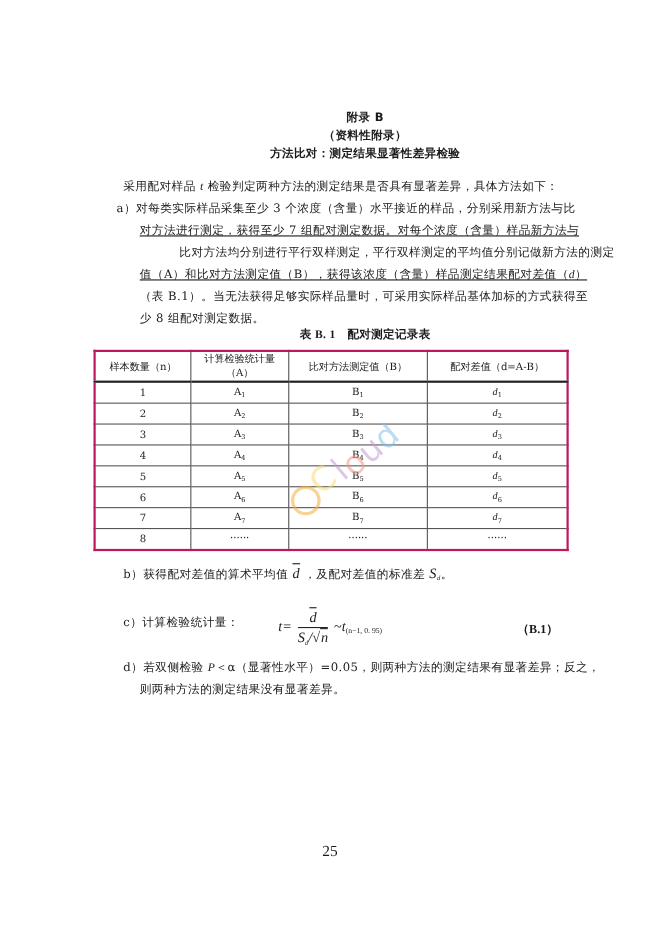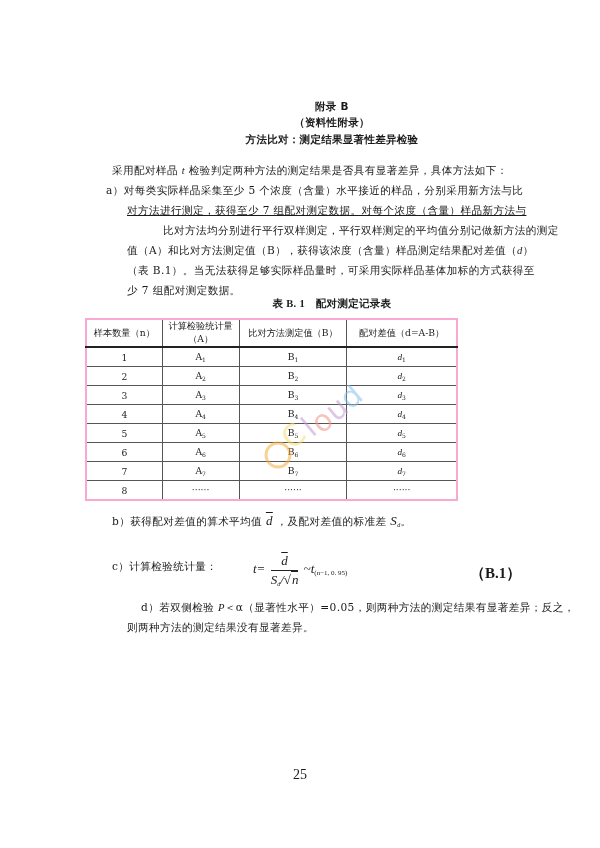--- a/index.html
+++ b/index.html
@@ -4,22 +4,22 @@
 <style>
   html, body { margin:0; padding:0; background:#ffffff; }
   body { width:600px; height:848px; position:relative; overflow:hidden; color:#1a1a1a;
          font-family:"DejaVu Serif", "Liberation Serif", serif; }
   .abs { position:absolute; }
   .center { left:0; width:600px; text-align:center; }
   .hd { font-family:"DejaVu Sans", "Liberation Sans", sans-serif; font-size:10.5px; font-weight:bold; letter-spacing:0.3px;padding-left:32px; }
   .para { font-size:10.6px; line-height:21px; letter-spacing:0.4px; }
   .line { position:absolute; white-space:nowrap; }
   i { font-family:"Liberation Serif", serif; }
-  table.rec { position:absolute; left:85px; top:318px; width:373px; border-collapse:collapse;
-              border:2px solid #f9a8d4; font-size:9.2px; font-family:"DejaVu Serif","Liberation Serif",serif; }
+  table.rec { position:absolute; left:85px; top:318px; width:432px; border-collapse:collapse;
+              border:2px solid #be185d; font-size:9.2px; font-family:"DejaVu Serif","Liberation Serif",serif; }
   table.rec td, table.rec th { border:1px solid #555; text-align:center; height:18px; padding:0; font-weight:normal; }
   table.rec thead th { border-bottom:2px solid #222; height:19px; }
   sub { font-size:6px; vertical-align:-2px; }
   .wm { position:absolute; left:262px; top:385px; width:110px; height:90px; pointer-events:none; opacity:0.55; }
   .formula { position:absolute; left:253px; top:553px; font-family:"Liberation Serif", serif; font-size:13px; }
   .frac { display:inline-block; vertical-align:middle; text-align:center; margin:0 2px; }
   .frac .num { display:block; border-bottom:1px solid #222; padding:0 4px 1px; font-style:italic; }
   .frac .den { display:block; padding-top:1px; font-style:italic; }
   .over { text-decoration:overline; }
   .sqrt { border-top:1px solid #222; padding-left:1px; }
@@ -29,28 +29,28 @@
 
 <div class="abs center hd" style="top:100px;">附录 B</div>
 <div class="abs center hd" style="top:116px;">（资料性附录）</div>
 <div class="abs center hd" style="top:133px;font-family:Liberation Serif, serif;">方法比对：测定结果显著性差异检验</div>
 
 <div class="para line" style="left:112px; top:160px;">
   <span>采用配对样品 </span><i>t</i><span> 检验判定两种方法的测定结果是否具有显著差异，具体方法如下：</span>
 </div>
 
 <div>
-  <div class="para line" style="left:106px; top:180px;">a）对每类实际样品采集至少 5 个浓度（含量）水平接近的样品，分别采用新方法与比</div>
+  <div class="para line" style="left:106px; top:180px;">a）对每类实际样品采集至少 3 个浓度（含量）水平接近的样品，分别采用新方法与比</div>
   <div class="para line" style="left:127px; top:200px;text-decoration:underline;">对方法进行测定，获得至少 7 组配对测定数据。对每个浓度（含量）样品新方法与</div>
   <div class="para line" style="left:127px; top:220px;margin-left:36px;">比对方法均分别进行平行双样测定，平行双样测定的平均值分别记做新方法的测定</div>
-  <div class="para line" style="left:127px; top:240px;">
+  <div class="para line" style="left:127px; top:240px;text-decoration:underline;">
     <span>值（A）和比对方法测定值（B），获得该浓度（含量）样品测定结果配对差值（</span><i>d</i><span>）</span>
   </div>
   <div class="para line" style="left:127px; top:260px;">（表 B.1）。当无法获得足够实际样品量时，可采用实际样品基体加标的方式获得至</div>
-  <div class="para line" style="left:127px; top:280px;">少 7 组配对测定数据。</div>
+  <div class="para line" style="left:127px; top:280px;">少 8 组配对测定数据。</div>
 </div>
 
 <div class="abs center hd" style="top:297px; font-size:10.5px;font-family:Liberation Serif, serif;">表 B. 1　配对测定记录表</div>
 
 <table class="rec">
   <colgroup>
       <col style="width:88px">
       <col style="width:89px">
       <col style="width:127px">
       <col style="width:128px">
@@ -134,20 +134,20 @@
 <div class="para line" style="left:112px; top:556px;">c）计算检验统计量：</div>
 
 <div class="formula">
   <i>t=</i>
   <span class="frac">
     <span class="num"><i class="over">d</i></span>
     <span class="den"><i>S</i><sub><i>d</i></sub><span>/</span><span>√</span><i class="sqrt">n</i></span>
   </span>
   <span>~</span><i>t</i><sub style="font-size:7px;">(n−1, 0. 95)</sub>
 </div>
-<div class="abs" style="left:470px; top:564px; font-size:15px; font-family:'Liberation Serif', serif; font-weight:bold;">（B.1）</div>
+<div class="abs" style="left:470px; top:564px; font-size:11px; font-family:'Liberation Serif', serif; font-weight:bold;">（B.1）</div>
 
-<div class="para line" style="left:112px; top:597px;margin-left:29px;">
+<div class="para line" style="left:112px; top:597px;">
   <span>d）若双侧检验 </span><i>P</i><span>＜α（显著性水平）=0.05，则两种方法的测定结果有显著差异；反之，</span>
 </div>
 <div class="para line" style="left:127px; top:617px;">则两种方法的测定结果没有显著差异。</div>
 
 <div class="abs center" style="top:767px; font-size:14px; font-family:'Liberation Serif', serif;">25</div>
 
 </body></html>

